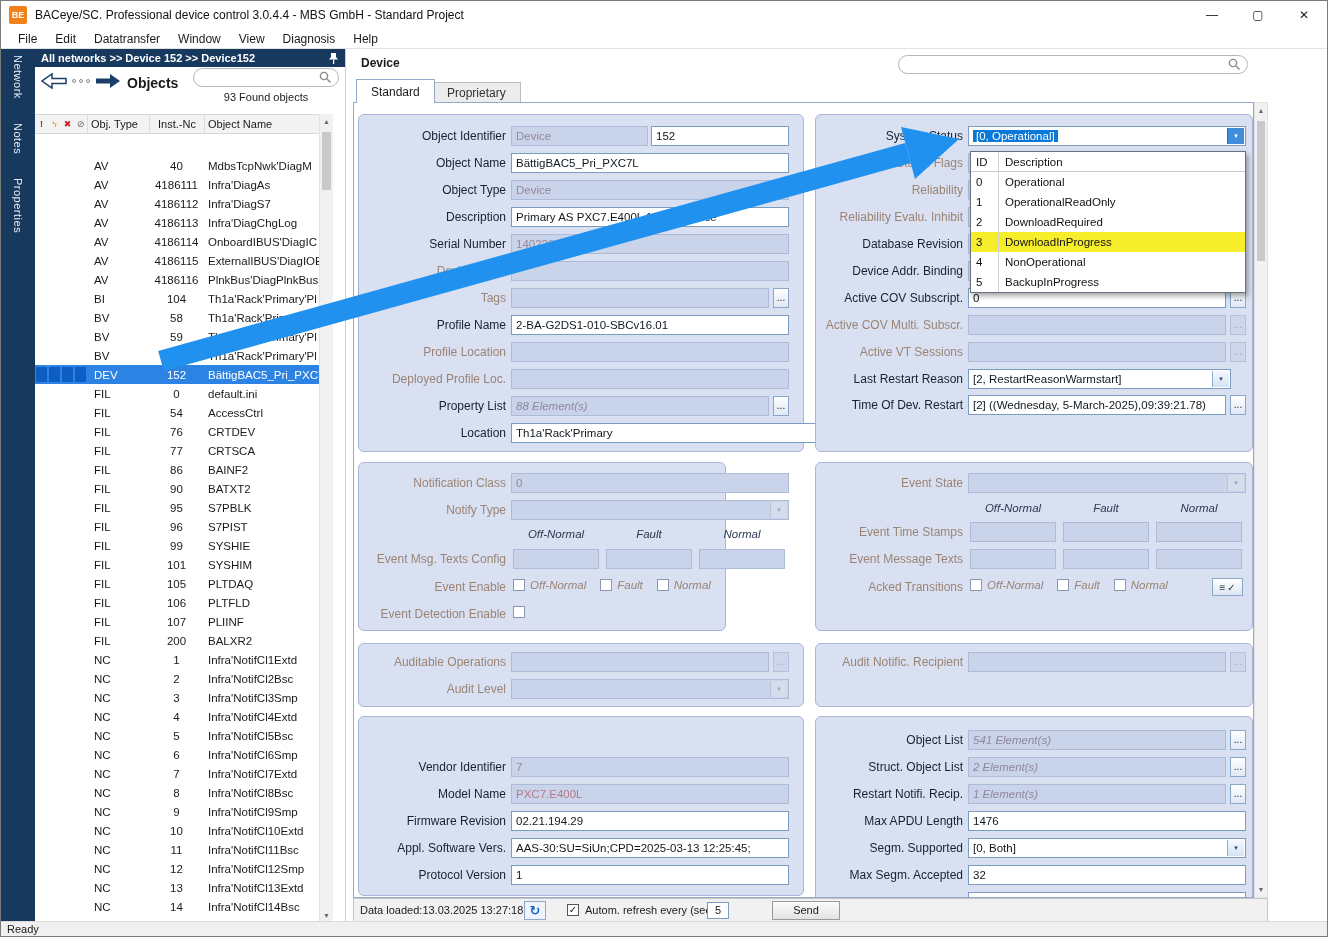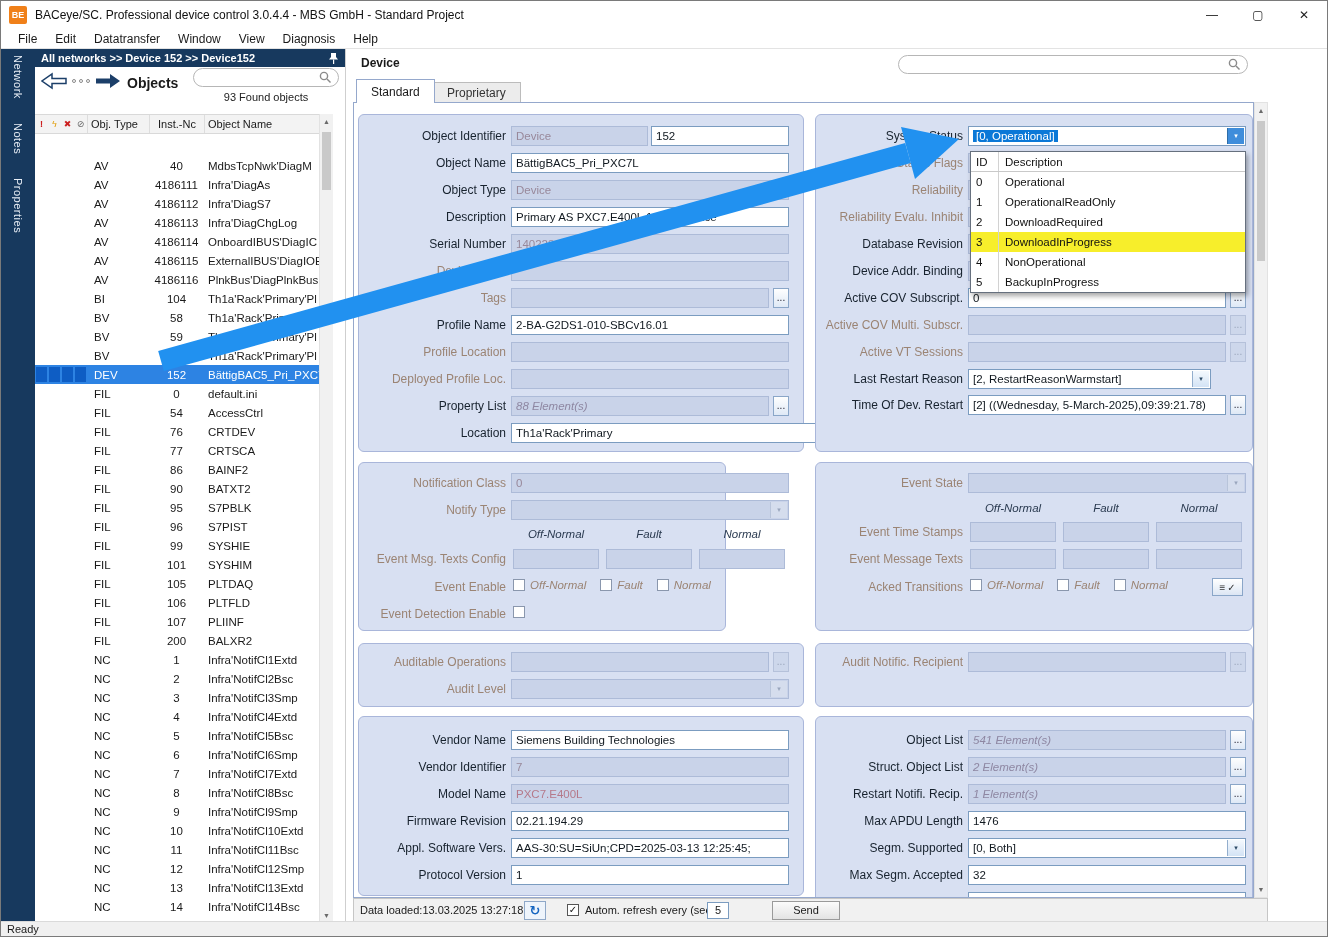--- a/index.html
+++ b/index.html
@@ -781,21 +781,21 @@
           </div>
           <div class="frow" style="top: 227px;">
             <div class="flabel dim">Active VT Sessions</div>
             <div class="ffield disabled" style="left: 152px; width: 258px;">
               <span></span>
             </div>
             <div class="fbtn disabled" style="left: 414px;">...</div>
           </div>
           <div class="frow" style="top: 254px;">
             <div class="flabel">Last Restart Reason</div>
-            <div class="ffield" style="left: 152px; width: 243px;">
+            <div class="ffield" style="left: 152px; width: 263px;">
               <span>[2, RestartReasonWarmstart]</span>
               <div class="carrow">▾</div>
             </div>
           </div>
           <div class="frow" style="top: 280px;">
             <div class="flabel">Time Of Dev. Restart</div>
             <div class="ffield" style="left: 152px; width: 258px;">
               <span>[2] ((Wednesday, 5-March-2025),09:39:21.78)</span>
             </div>
             <div class="fbtn" style="left: 414px;">...</div>
@@ -922,26 +922,20 @@
       <div class="panel" id="panel-audit-right">
           <div class="frow" style="top: 8px;">
             <div class="flabel dim">Audit Notific. Recipient</div>
             <div class="ffield disabled" style="left: 152px; width: 258px;">
               <span></span>
             </div>
             <div class="fbtn disabled" style="left: 414px;">...</div>
           </div>
         </div>
       <div class="panel" id="panel-vendor">
-          <div class="frow" style="top: 13px;">
-            <div class="flabel">Vendor Name</div>
-            <div class="ffield" style="left: 152px; width: 278px;">
-              <span>Siemens Building Technologies</span>
-            </div>
-          </div>
           <div class="frow" style="top: 40px;">
             <div class="flabel">Vendor Identifier</div>
             <div class="ffield disabled" style="left: 152px; width: 278px;">
               <span>7</span>
             </div>
           </div>
           <div class="frow" style="top: 67px;">
             <div class="flabel">Model Name</div>
             <div class="ffield disabled" style="left: 152px; width: 278px;">
               <span class="pink">PXC7.E400L</span>

